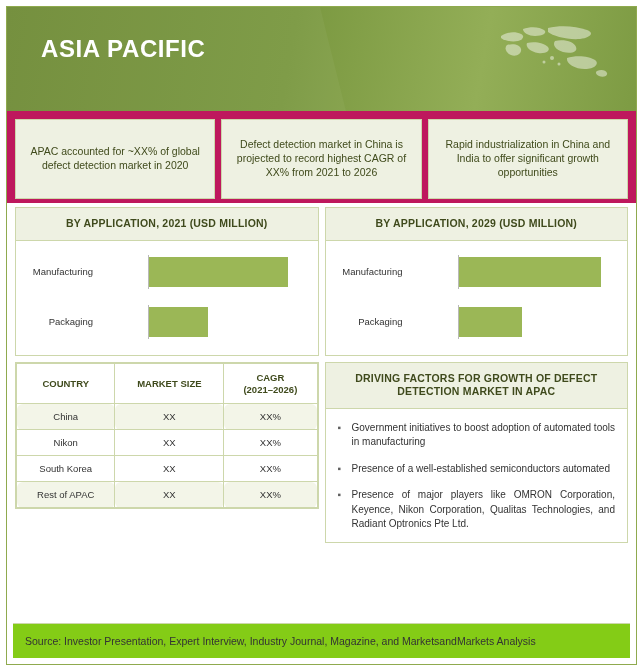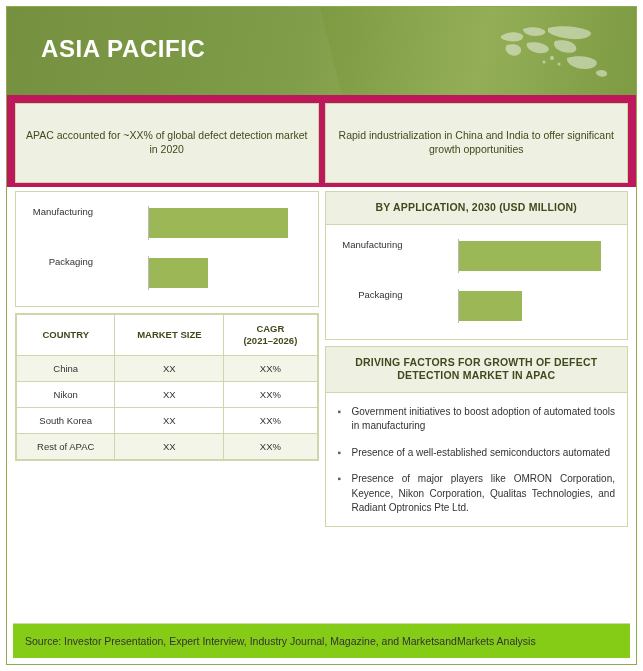--- a/index.html
+++ b/index.html
@@ -17,21 +17,21 @@
   .frame {
     position: absolute;
     left: 6px; top: 6px;
     width: 631px; height: 659px;
     border: 1px solid #8faa4e;
     background: #ffffff;
   }
   
   .header {
     position: relative;
-    height: 88px;
+    height: 104px;
     background: linear-gradient(100deg, #6f8c37 0%, #7a9840 45%, #93ae57 75%, #7d9b43 100%);
     overflow: hidden;
     padding-left: 33px;
   }
   .header:after {
     content: "";
     position: absolute;
     left: -40px; top: -60px;
     width: 360px; height: 220px;
     background: rgba(255,255,255,0.045);
@@ -95,21 +95,21 @@
     color: #3f4a1c;
     padding: 9px 6px;
     letter-spacing: 0.2px;
     line-height: 1.3;
   }
   .chart-body {
     padding: 14px 10px 16px 6px;
   }
   .bar-row {
     display: flex;
-    align-items: flex-start;
+    align-items: center;
     margin-bottom: 16px;
     height: 34px;
     gap: 48px;
   }
   .bar-row:last-child { margin-bottom: 0; }
   .bar-label {
     width: 78px;
     text-align: right;
     padding-right: 7px;
     font-size: 9.5px;
@@ -141,21 +141,21 @@
     border: 1px solid #cdd7ab;
     background: #ffffff;
     line-height: 1.25;
   }
   table.country-table td {
     padding: 7px 4px;
     text-align: center;
     border: 1px solid #cdd7ab;
     color: #333;
   }
-  table.country-table tr.alt td { background: #f3f5e8; }
+  table.country-table tr.alt td { background: #f3f5e8; border-radius: 6px; }
   
   .factors {
     padding: 12px 12px 10px 12px;
   }
   .factor {
     display: flex;
     font-size: 10px;
     line-height: 1.45;
     color: #333;
     margin-bottom: 12px;
@@ -203,28 +203,30 @@
           <path d="M210 100 C218 96,228 98,230 104 C232 110,222 114,214 110 C208 107,206 103,210 100 Z"></path>
           <circle cx="120" cy="74" r="4"></circle>
           <circle cx="104" cy="82" r="3"></circle>
           <circle cx="134" cy="86" r="3"></circle>
         </g>
       </svg>
     </div>
 
     <div class="callouts">
       <div class="callout">APAC accounted for ~XX% of global defect detection market in 2020</div>
+      <div class="callout">Defect detection market in China is projected to record highest CAGR of XX% from 2021 to 2026</div>
       <div class="callout">Rapid industrialization in China and India to offer significant growth opportunities</div>
     </div>
 
     <div class="cols">
 
       <div class="col">
 
         <div class="panel">
+          <div class="panel-head">BY APPLICATION, 2021 (USD MILLION)</div>
           <div class="chart-body">
             <div class="bar-row">
               <div class="bar-label">Manufacturing</div>
               <div class="bar-track">
                 <div class="bar" style="width:88%;"></div>
               </div>
             </div>
             <div class="bar-row">
               <div class="bar-label">Packaging</div>
               <div class="bar-track">
@@ -269,21 +271,21 @@
               </tr>
             </tbody>
           </table>
         </div>
 
       </div>
 
       <div class="col">
 
         <div class="panel">
-          <div class="panel-head">BY APPLICATION, 2030 (USD MILLION)</div>
+          <div class="panel-head">BY APPLICATION, 2029 (USD MILLION)</div>
           <div class="chart-body">
             <div class="bar-row">
               <div class="bar-label">Manufacturing</div>
               <div class="bar-track">
                 <div class="bar" style="width:90%;"></div>
               </div>
             </div>
             <div class="bar-row">
               <div class="bar-label">Packaging</div>
               <div class="bar-track">

